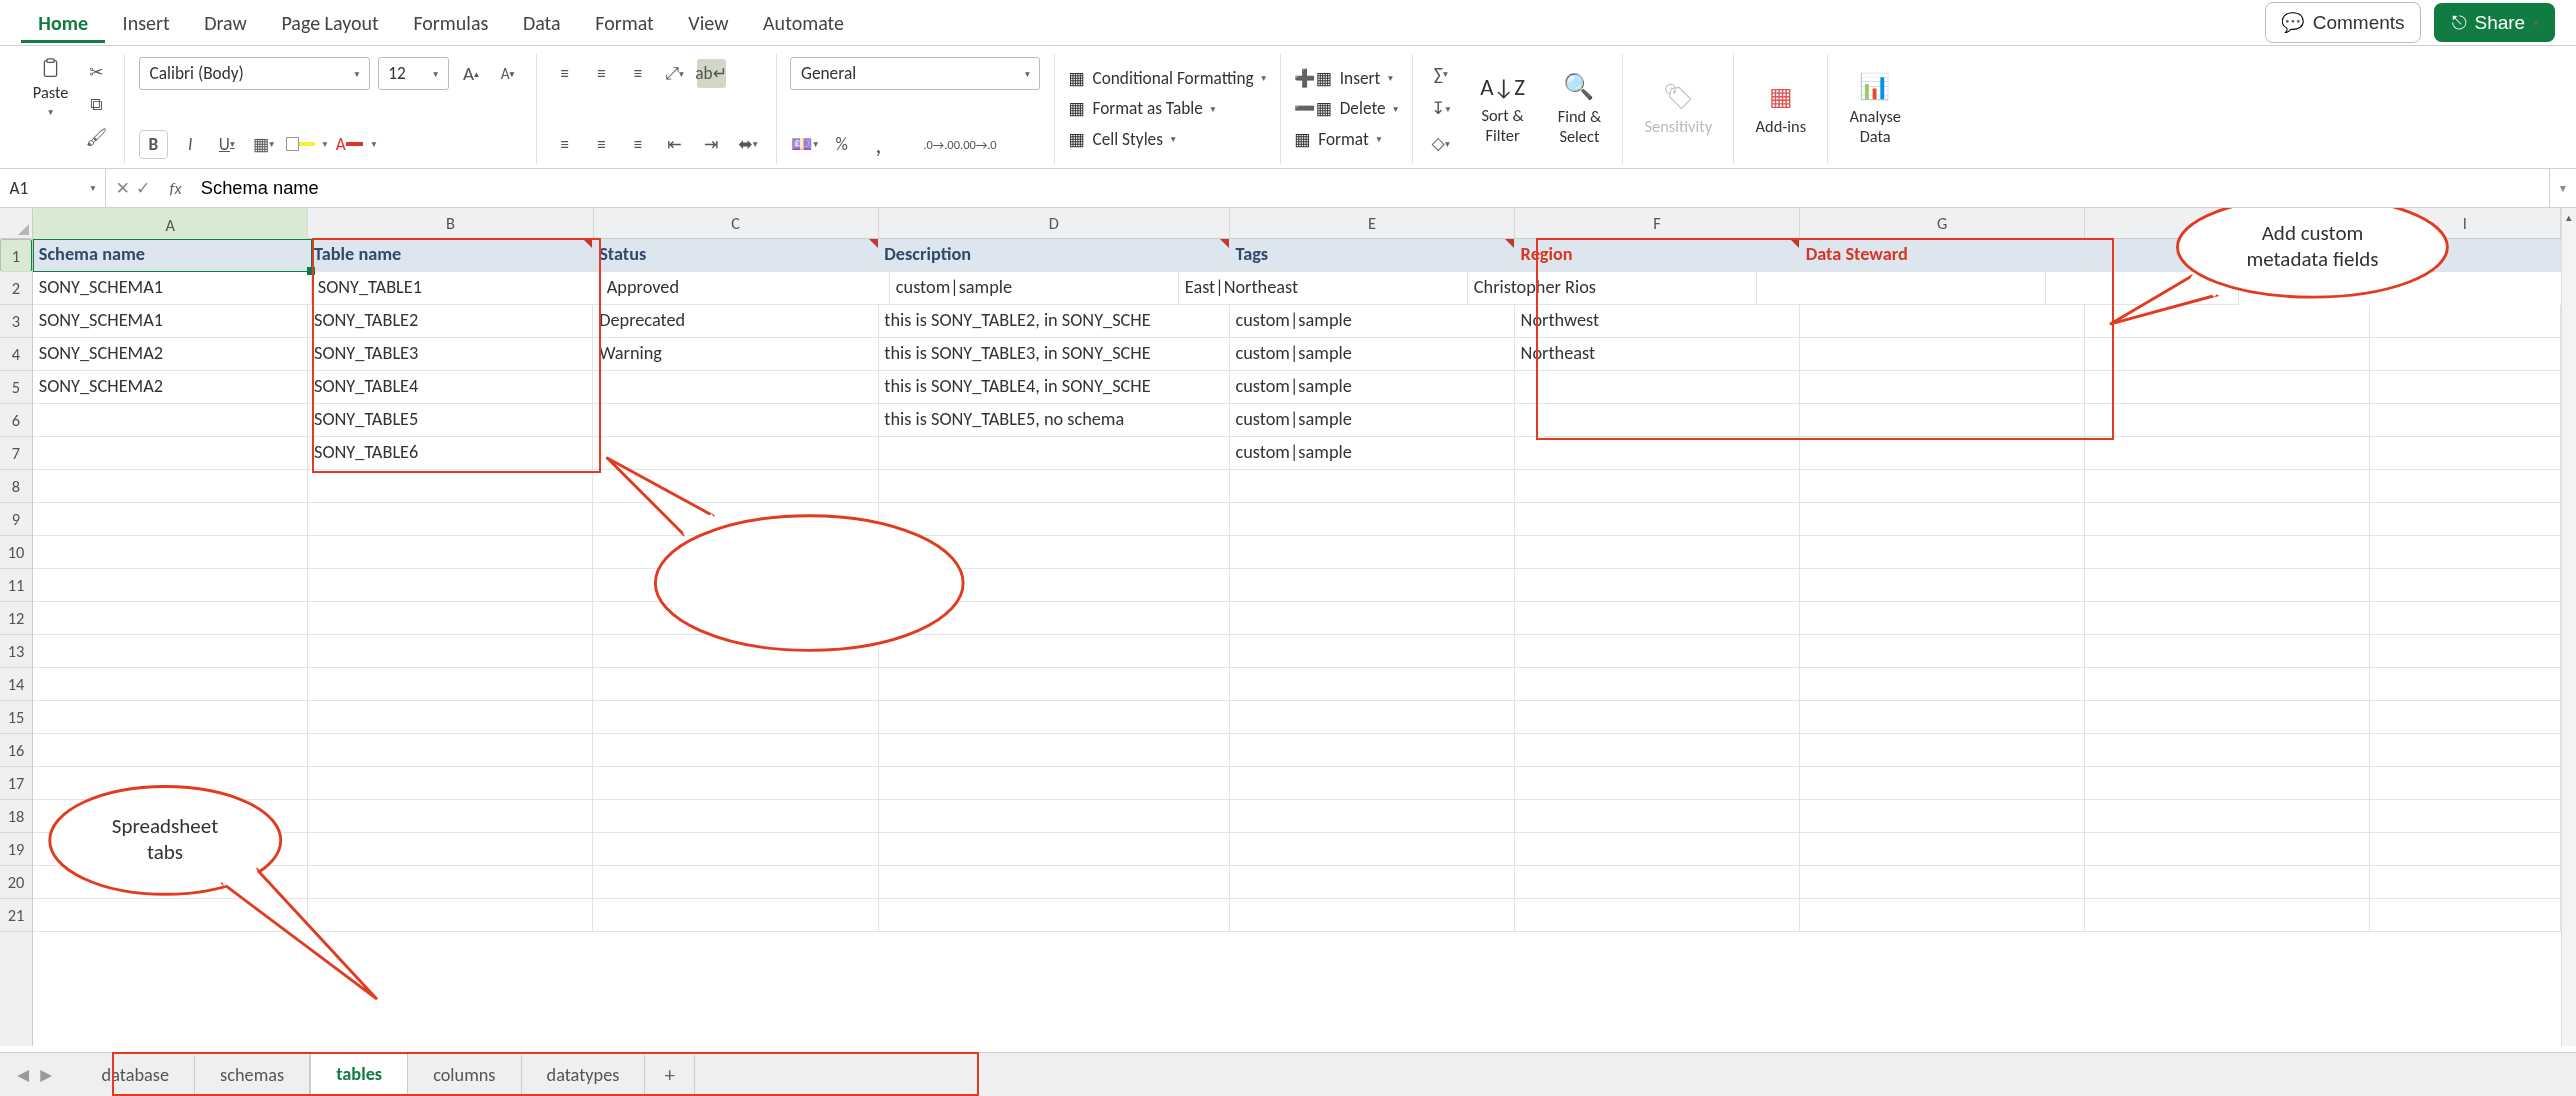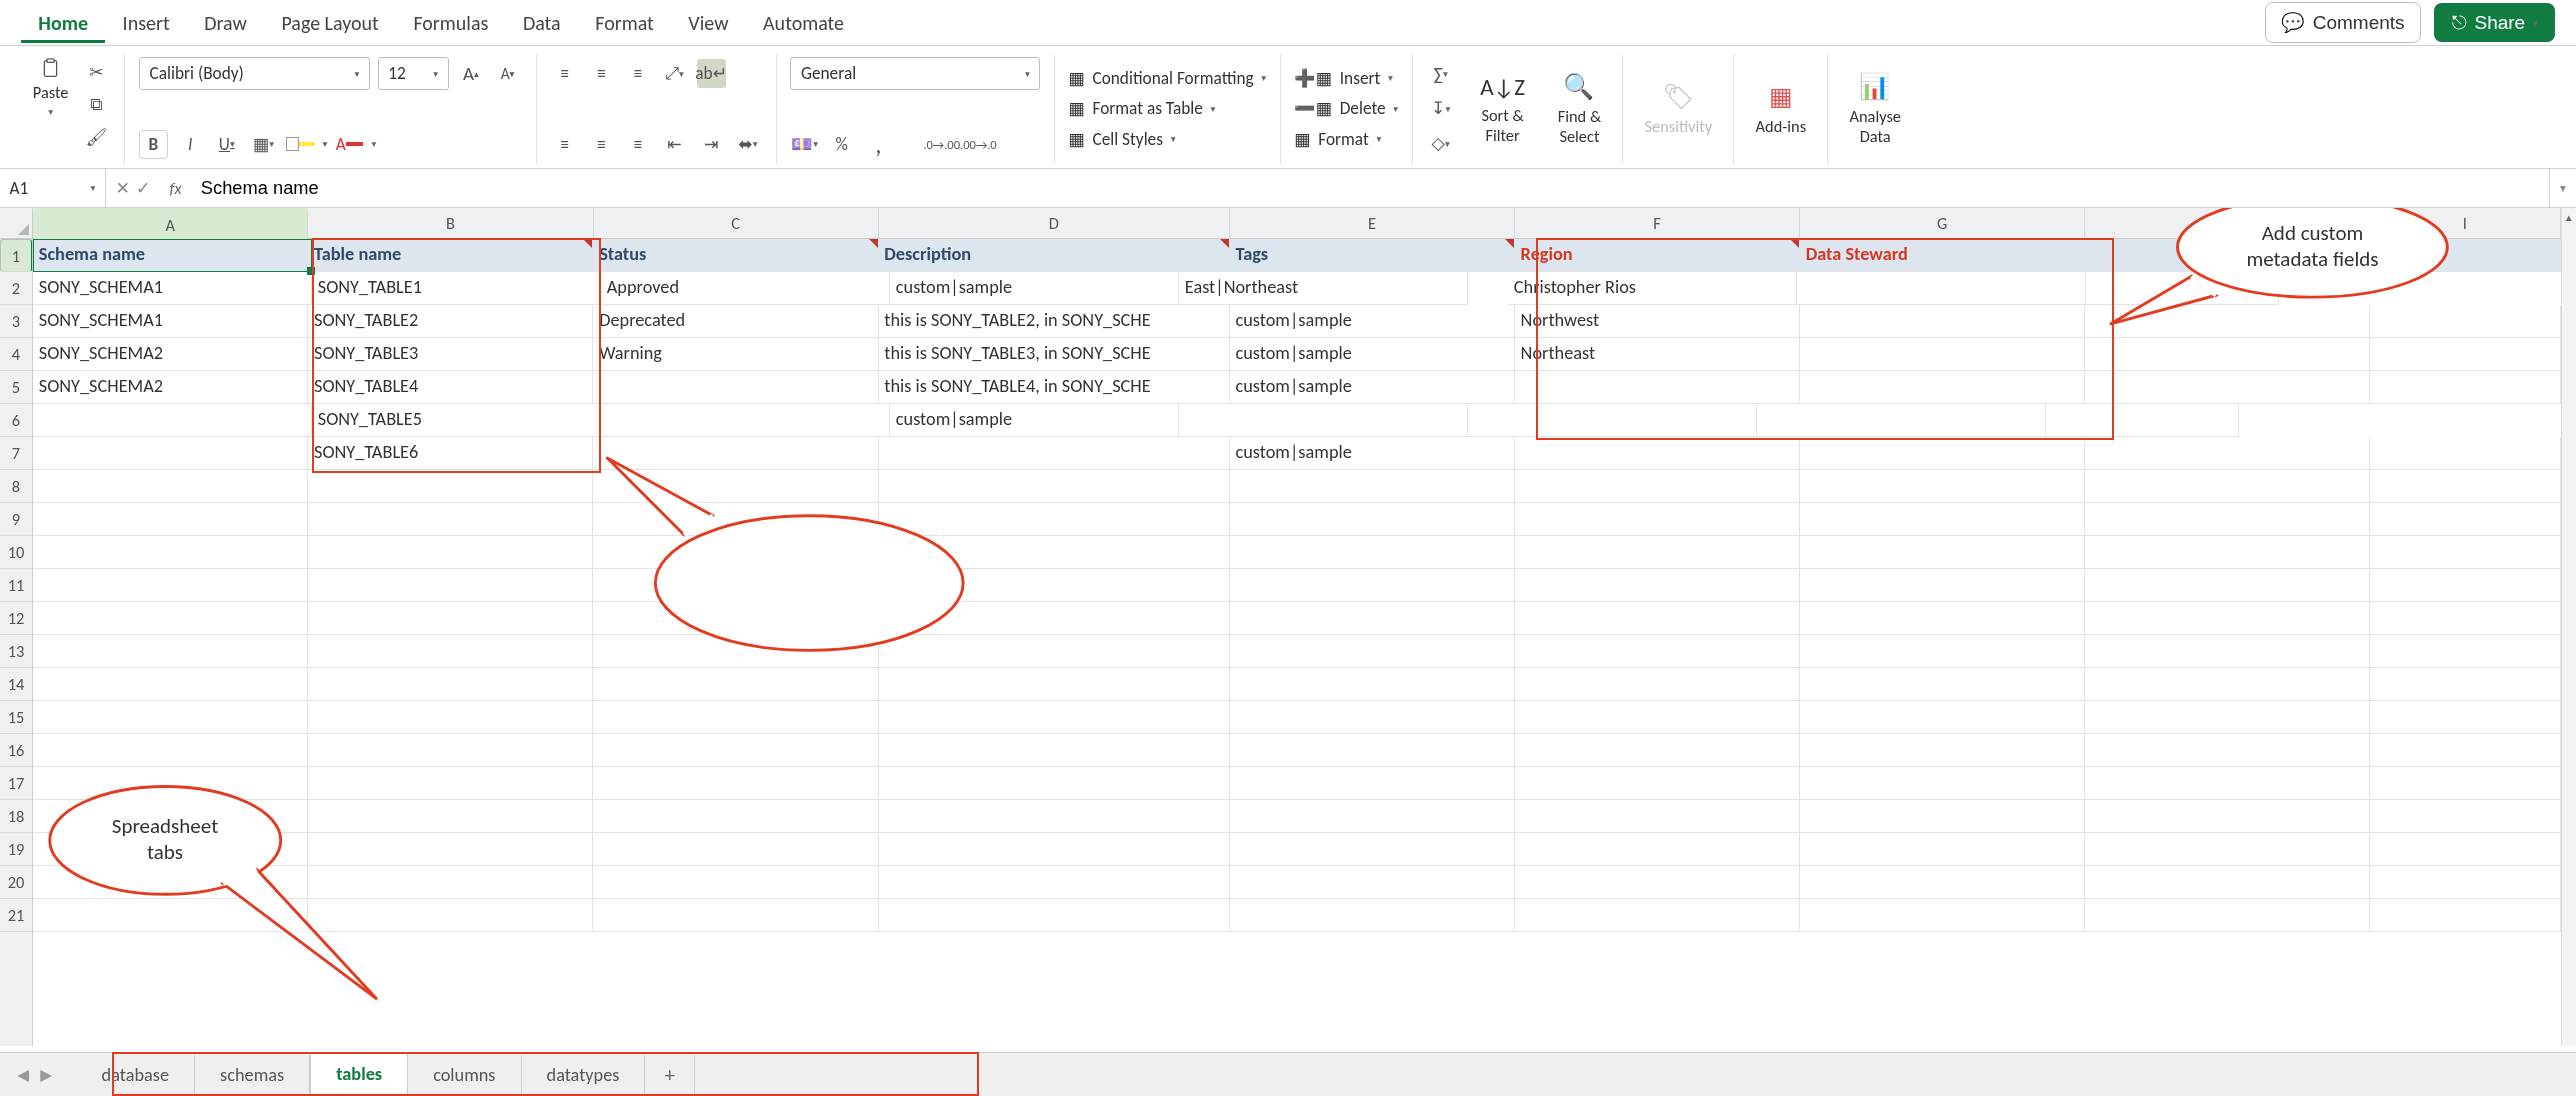--- a/index.html
+++ b/index.html
@@ -322,21 +322,21 @@
         <div class="cell custom" style="width: 289px;">Data Steward</div>
         <div class="cell" style="width: 289px;"></div>
         <div class="cell" style="width: 193px;"></div>
       </div>
       <div class="row">
         <div class="cell" style="width: 279px;">SONY_SCHEMA1</div>
         <div class="cell" style="width: 289px;">SONY_TABLE1</div>
         <div class="cell" style="width: 289px;">Approved</div>
         <div class="cell" style="width: 289px;">custom|sample</div>
         <div class="cell" style="width: 289px;">East|Northeast</div>
-        <div class="cell" style="width: 289px; margin-left: 40px;">Christopher Rios</div>
+        <div class="cell" style="width: 289px;">Christopher Rios</div>
         <div class="cell" style="width: 289px;"></div>
         <div class="cell" style="width: 193px;"></div>
       </div>
       <div class="row">
         <div class="cell" style="width: 279px;">SONY_SCHEMA1</div>
         <div class="cell" style="width: 289px;">SONY_TABLE2</div>
         <div class="cell" style="width: 289px;">Deprecated</div>
         <div class="cell" style="width: 356px;">this is SONY_TABLE2, in SONY_SCHE</div>
         <div class="cell" style="width: 289px;">custom|sample</div>
         <div class="cell" style="width: 289px;">Northwest</div>
@@ -363,20 +363,21 @@
         <div class="cell" style="width: 289px;">custom|sample</div>
         <div class="cell" style="width: 289px;"></div>
         <div class="cell" style="width: 289px;"></div>
         <div class="cell" style="width: 289px;"></div>
         <div class="cell" style="width: 193px;"></div>
       </div>
       <div class="row">
         <div class="cell" style="width: 279px;"></div>
         <div class="cell" style="width: 289px;">SONY_TABLE5</div>
         <div class="cell" style="width: 289px;"></div>
+        <div class="cell" style="width: 356px;">this is SONY_TABLE5, no schema</div>
         <div class="cell" style="width: 289px;">custom|sample</div>
         <div class="cell" style="width: 289px;"></div>
         <div class="cell" style="width: 289px;"></div>
         <div class="cell" style="width: 289px;"></div>
         <div class="cell" style="width: 193px;"></div>
       </div>
       <div class="row">
         <div class="cell" style="width: 279px;"></div>
         <div class="cell" style="width: 289px;">SONY_TABLE6</div>
         <div class="cell" style="width: 289px;"></div>

